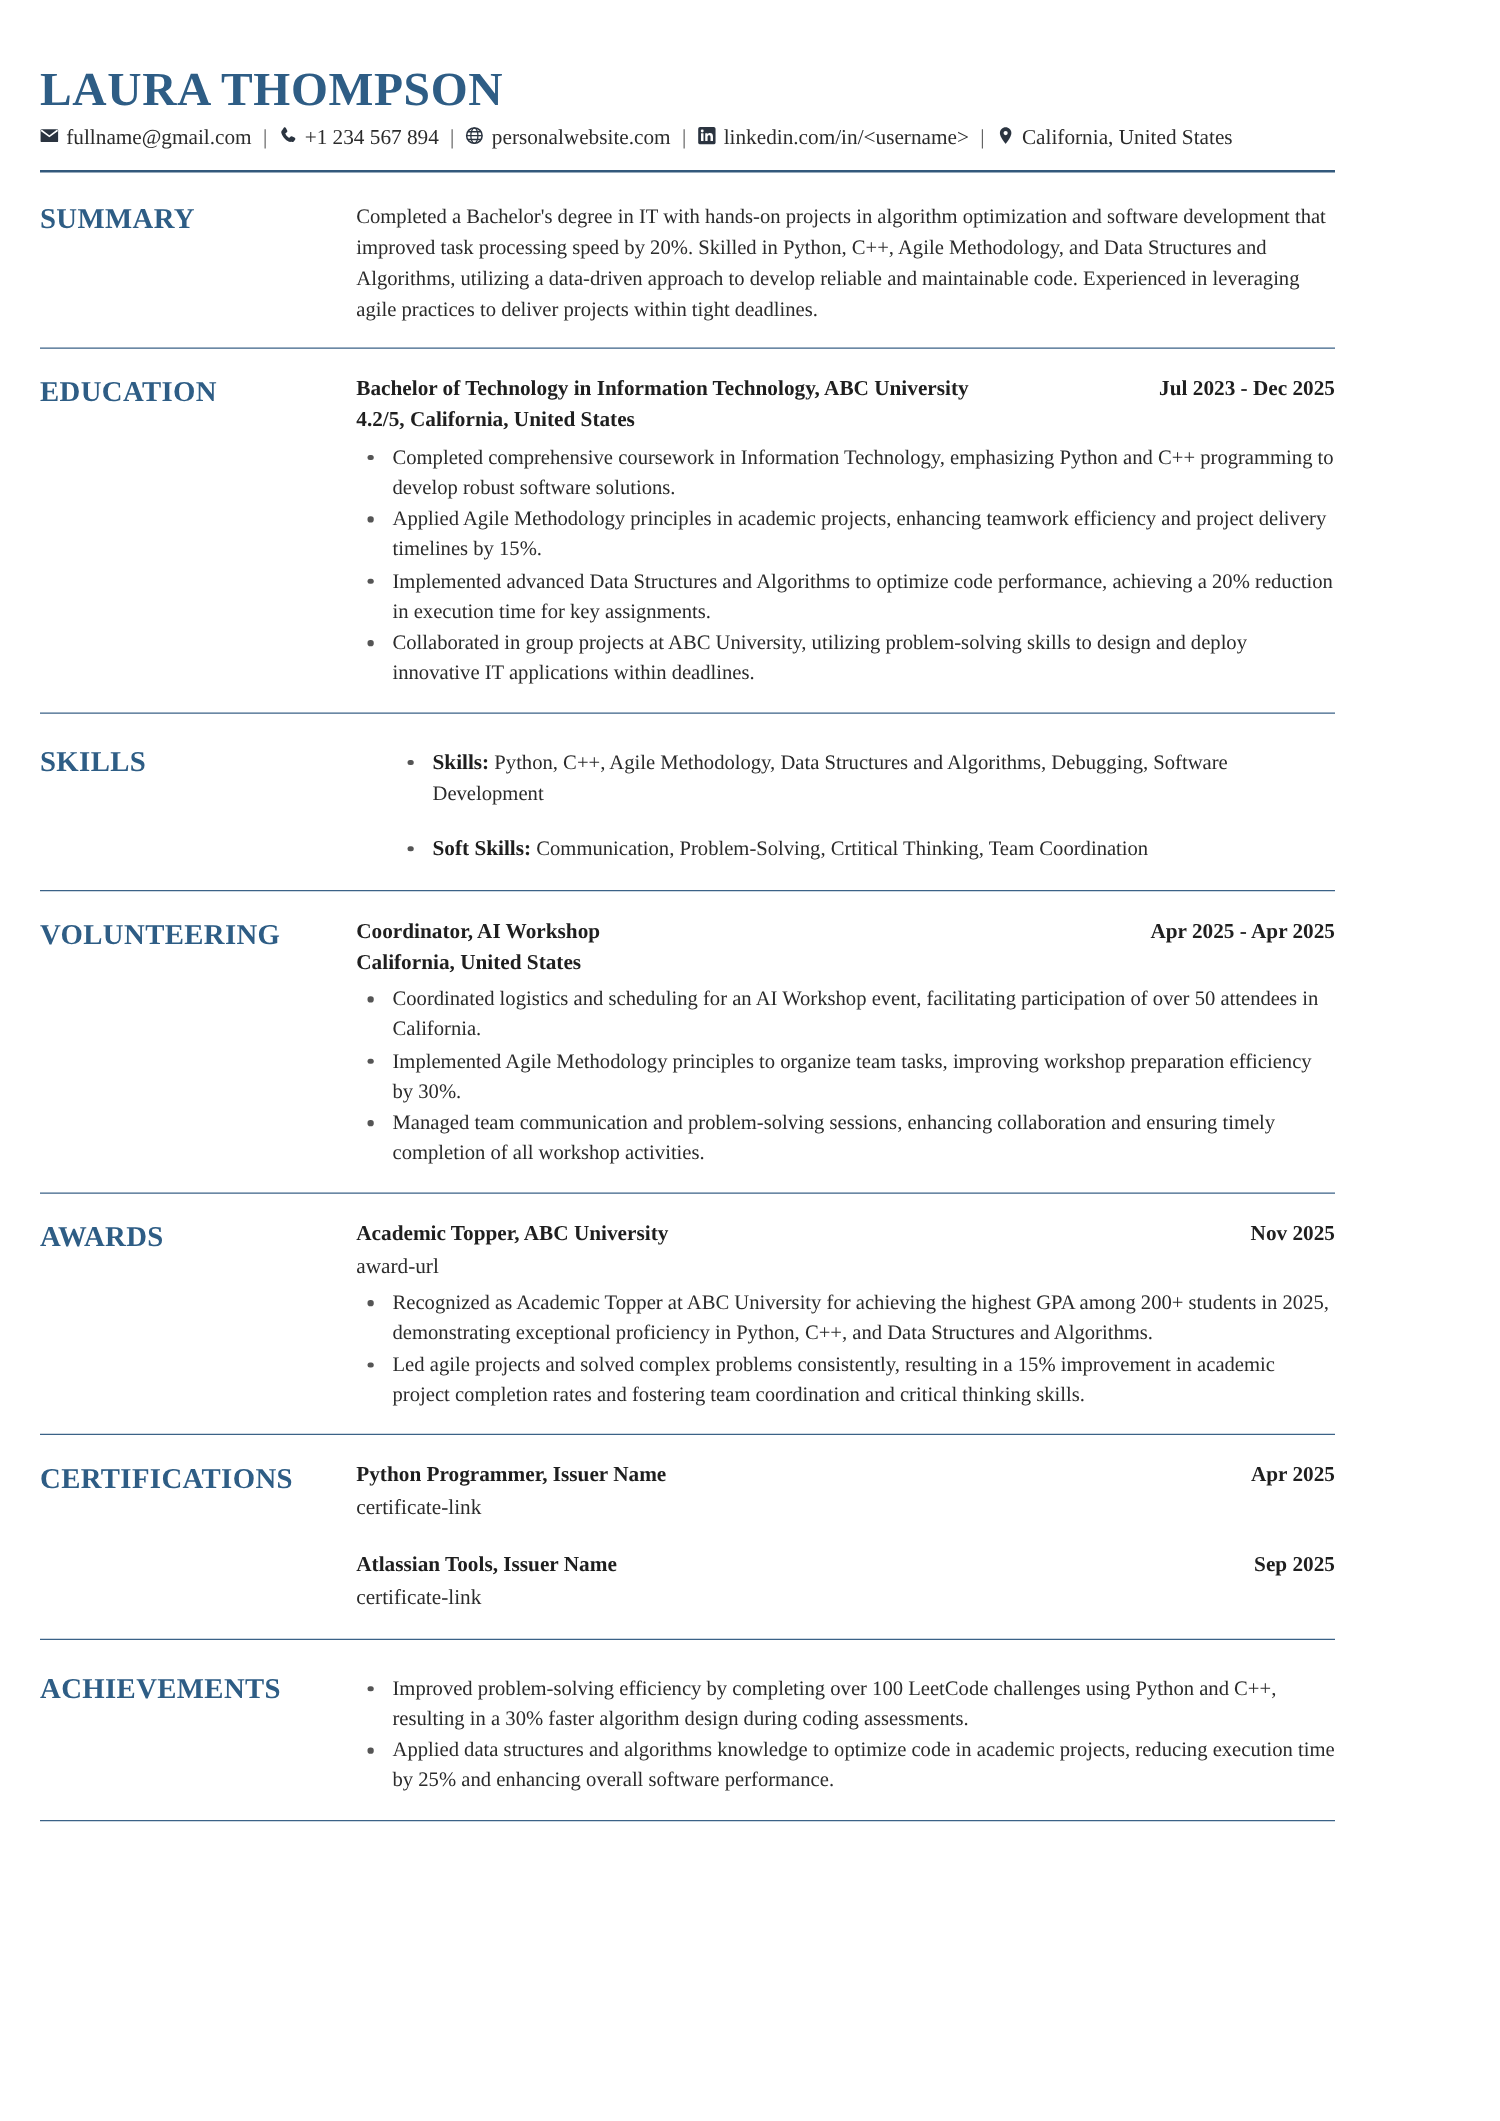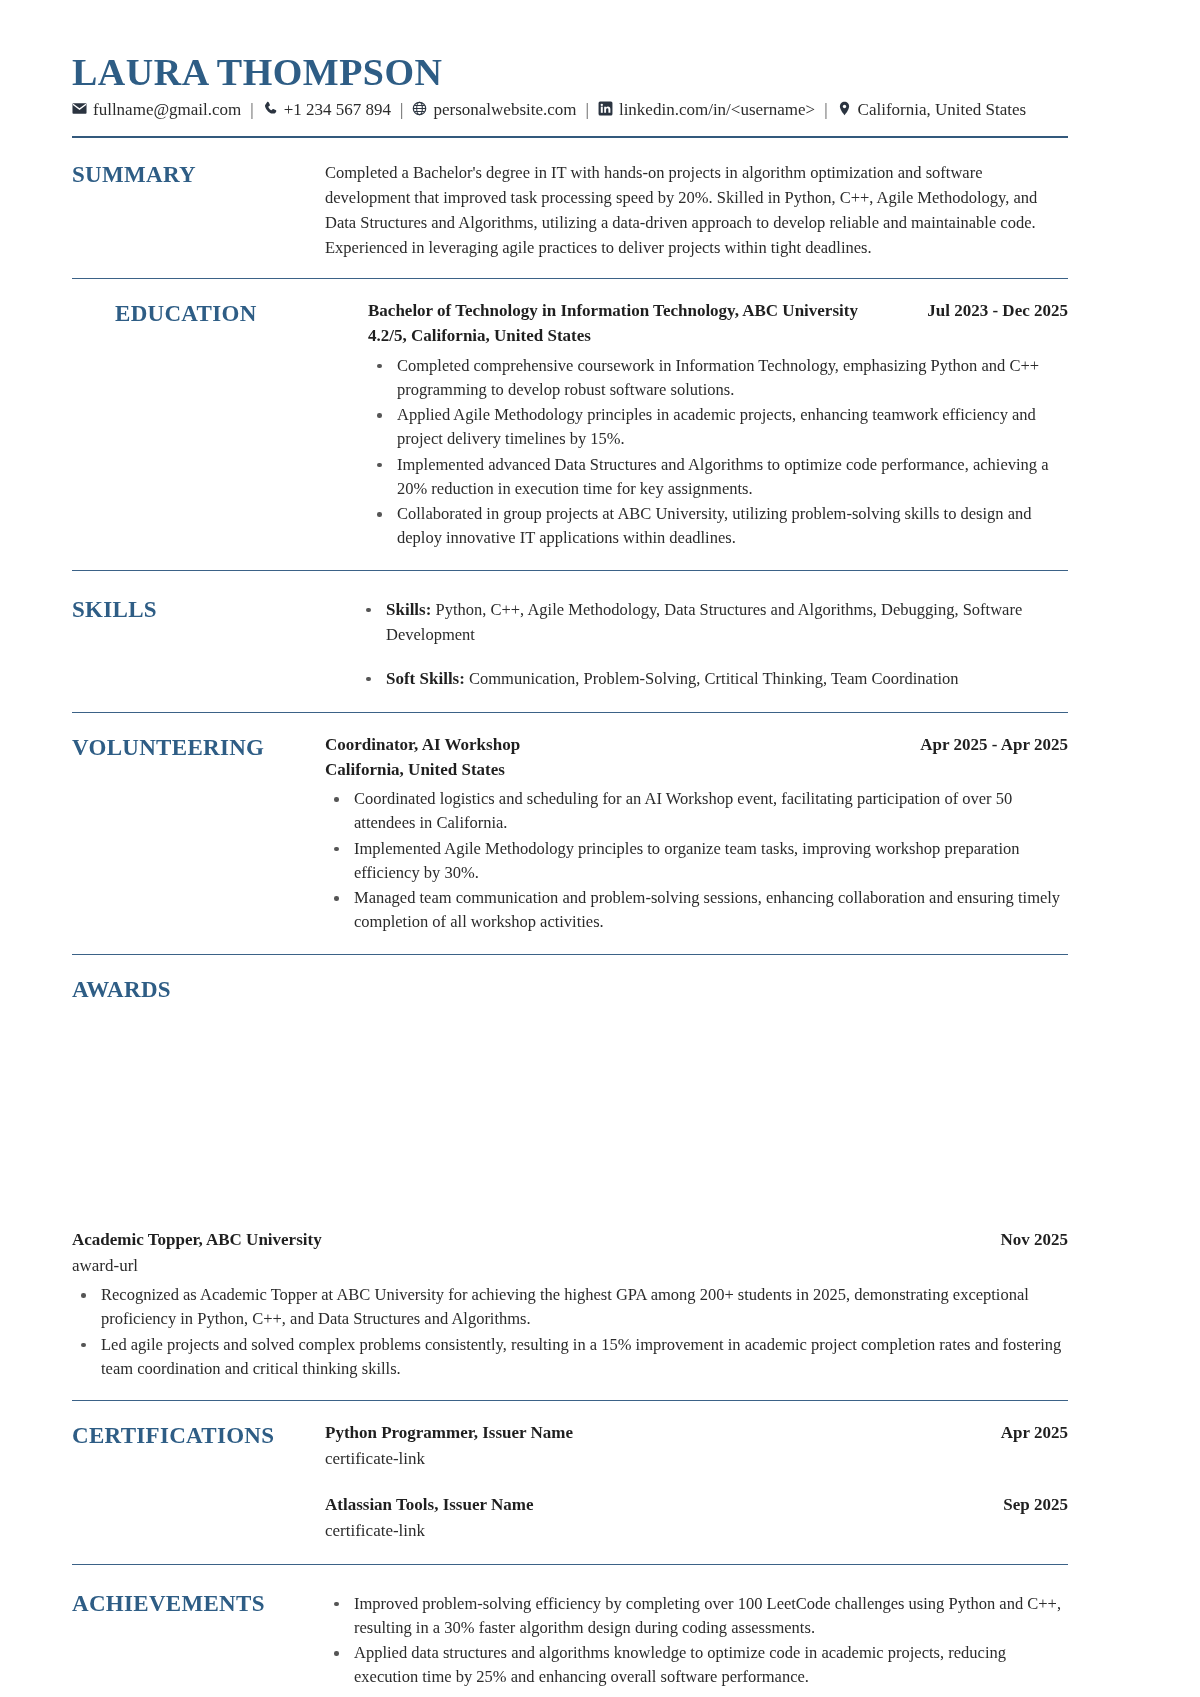--- a/index.html
+++ b/index.html
@@ -12,21 +12,21 @@
 
   body {
     font-family: "Liberation Serif", "DejaVu Serif", serif;
     color: #2b2b2b;
     padding: 0;
   }
 
   .page {
     width: 1200px;
     height: 1616px;
-    padding: 52px 132px 0 72px;
+    padding: 52px 132px 0 32px;
     position: relative;
   }
 
   
   .name {
     font-size: 38px;
     font-weight: bold;
     letter-spacing: 0.5px;
     color: #2e5d85;
     line-height: 1.1;
@@ -184,24 +184,24 @@
   }
 
   .summary-text {
     font-size: 16.5px;
     line-height: 1.52;
     text-align: left;
   }
 
   
   .sec-summary { padding-top: 22px; padding-bottom: 18px; }
-  .sec-education { padding-top: 20px; padding-bottom: 18px; margin-left: 43px; }
+  .sec-education { padding-top: 20px; padding-bottom: 18px; }
   .sec-skills { padding-top: 22px; padding-bottom: 20px; gap: 32px; }
   .sec-volunteering { padding-top: 20px; padding-bottom: 18px; }
-  .sec-awards { padding-top: 20px; padding-bottom: 18px; flex-direction: column; }
+  .sec-awards { padding-top: 20px; padding-bottom: 18px; }
   .sec-certifications { padding-top: 20px; padding-bottom: 20px; }
   .sec-achievements { padding-top: 22px; padding-bottom: 18px; }
 
   .sec-skills .section-label,
   .sec-achievements .section-label { padding-top: 4px; }
 </style>
 </head>
 <body>
 
 <div class="page">

